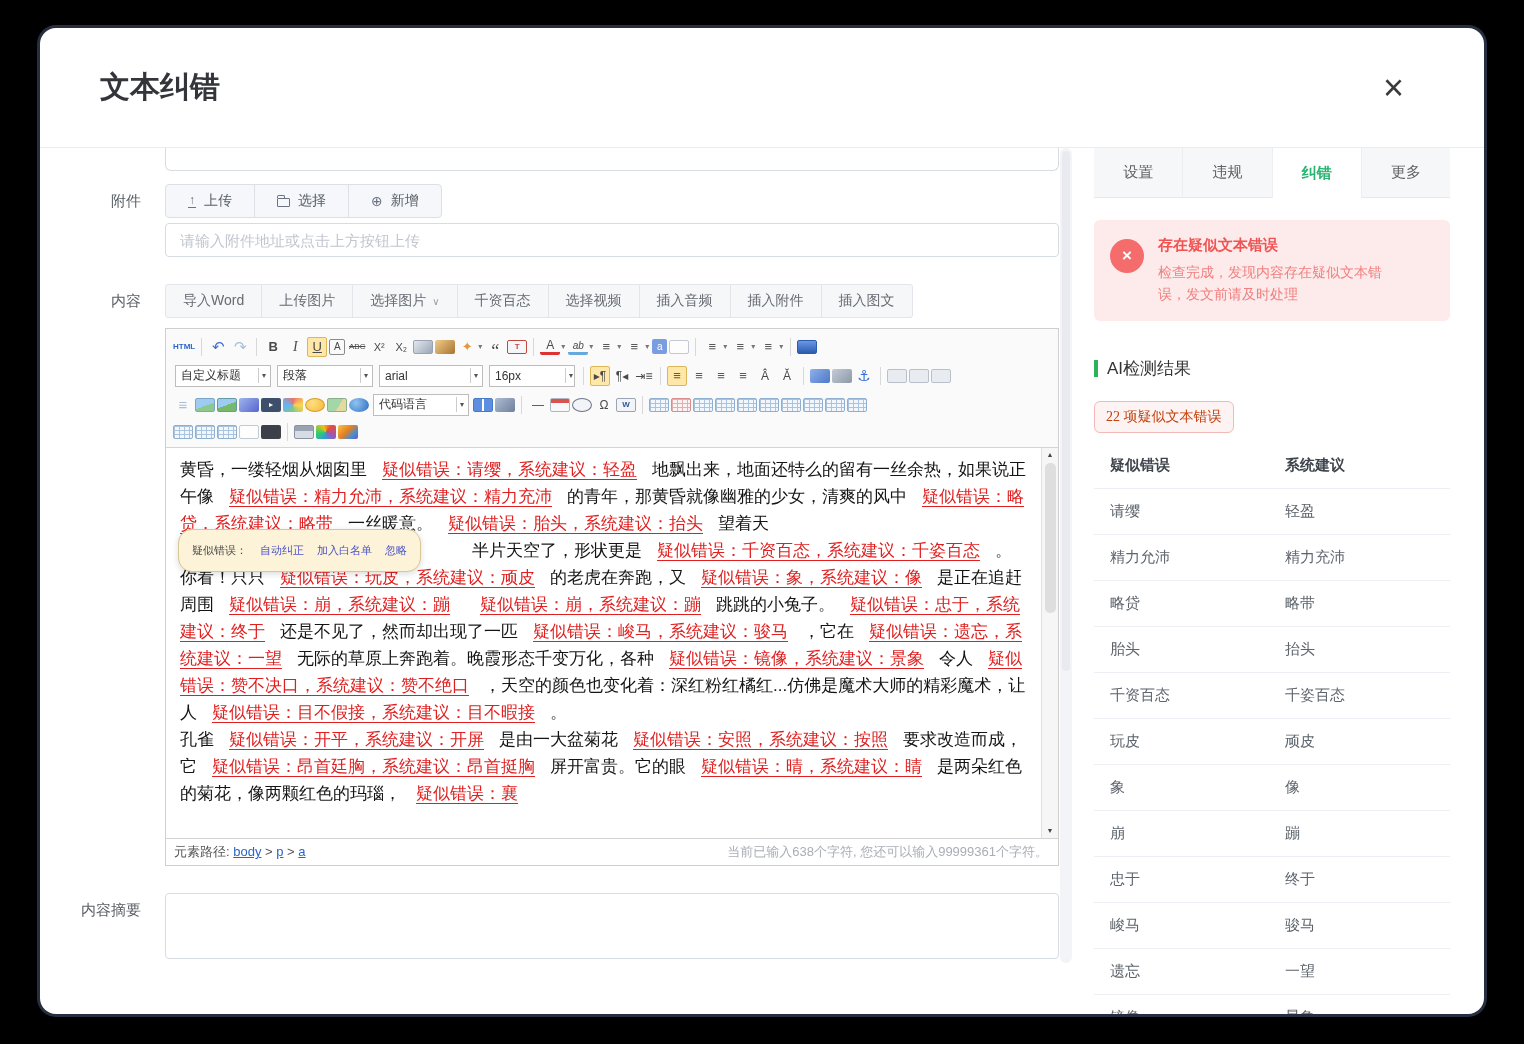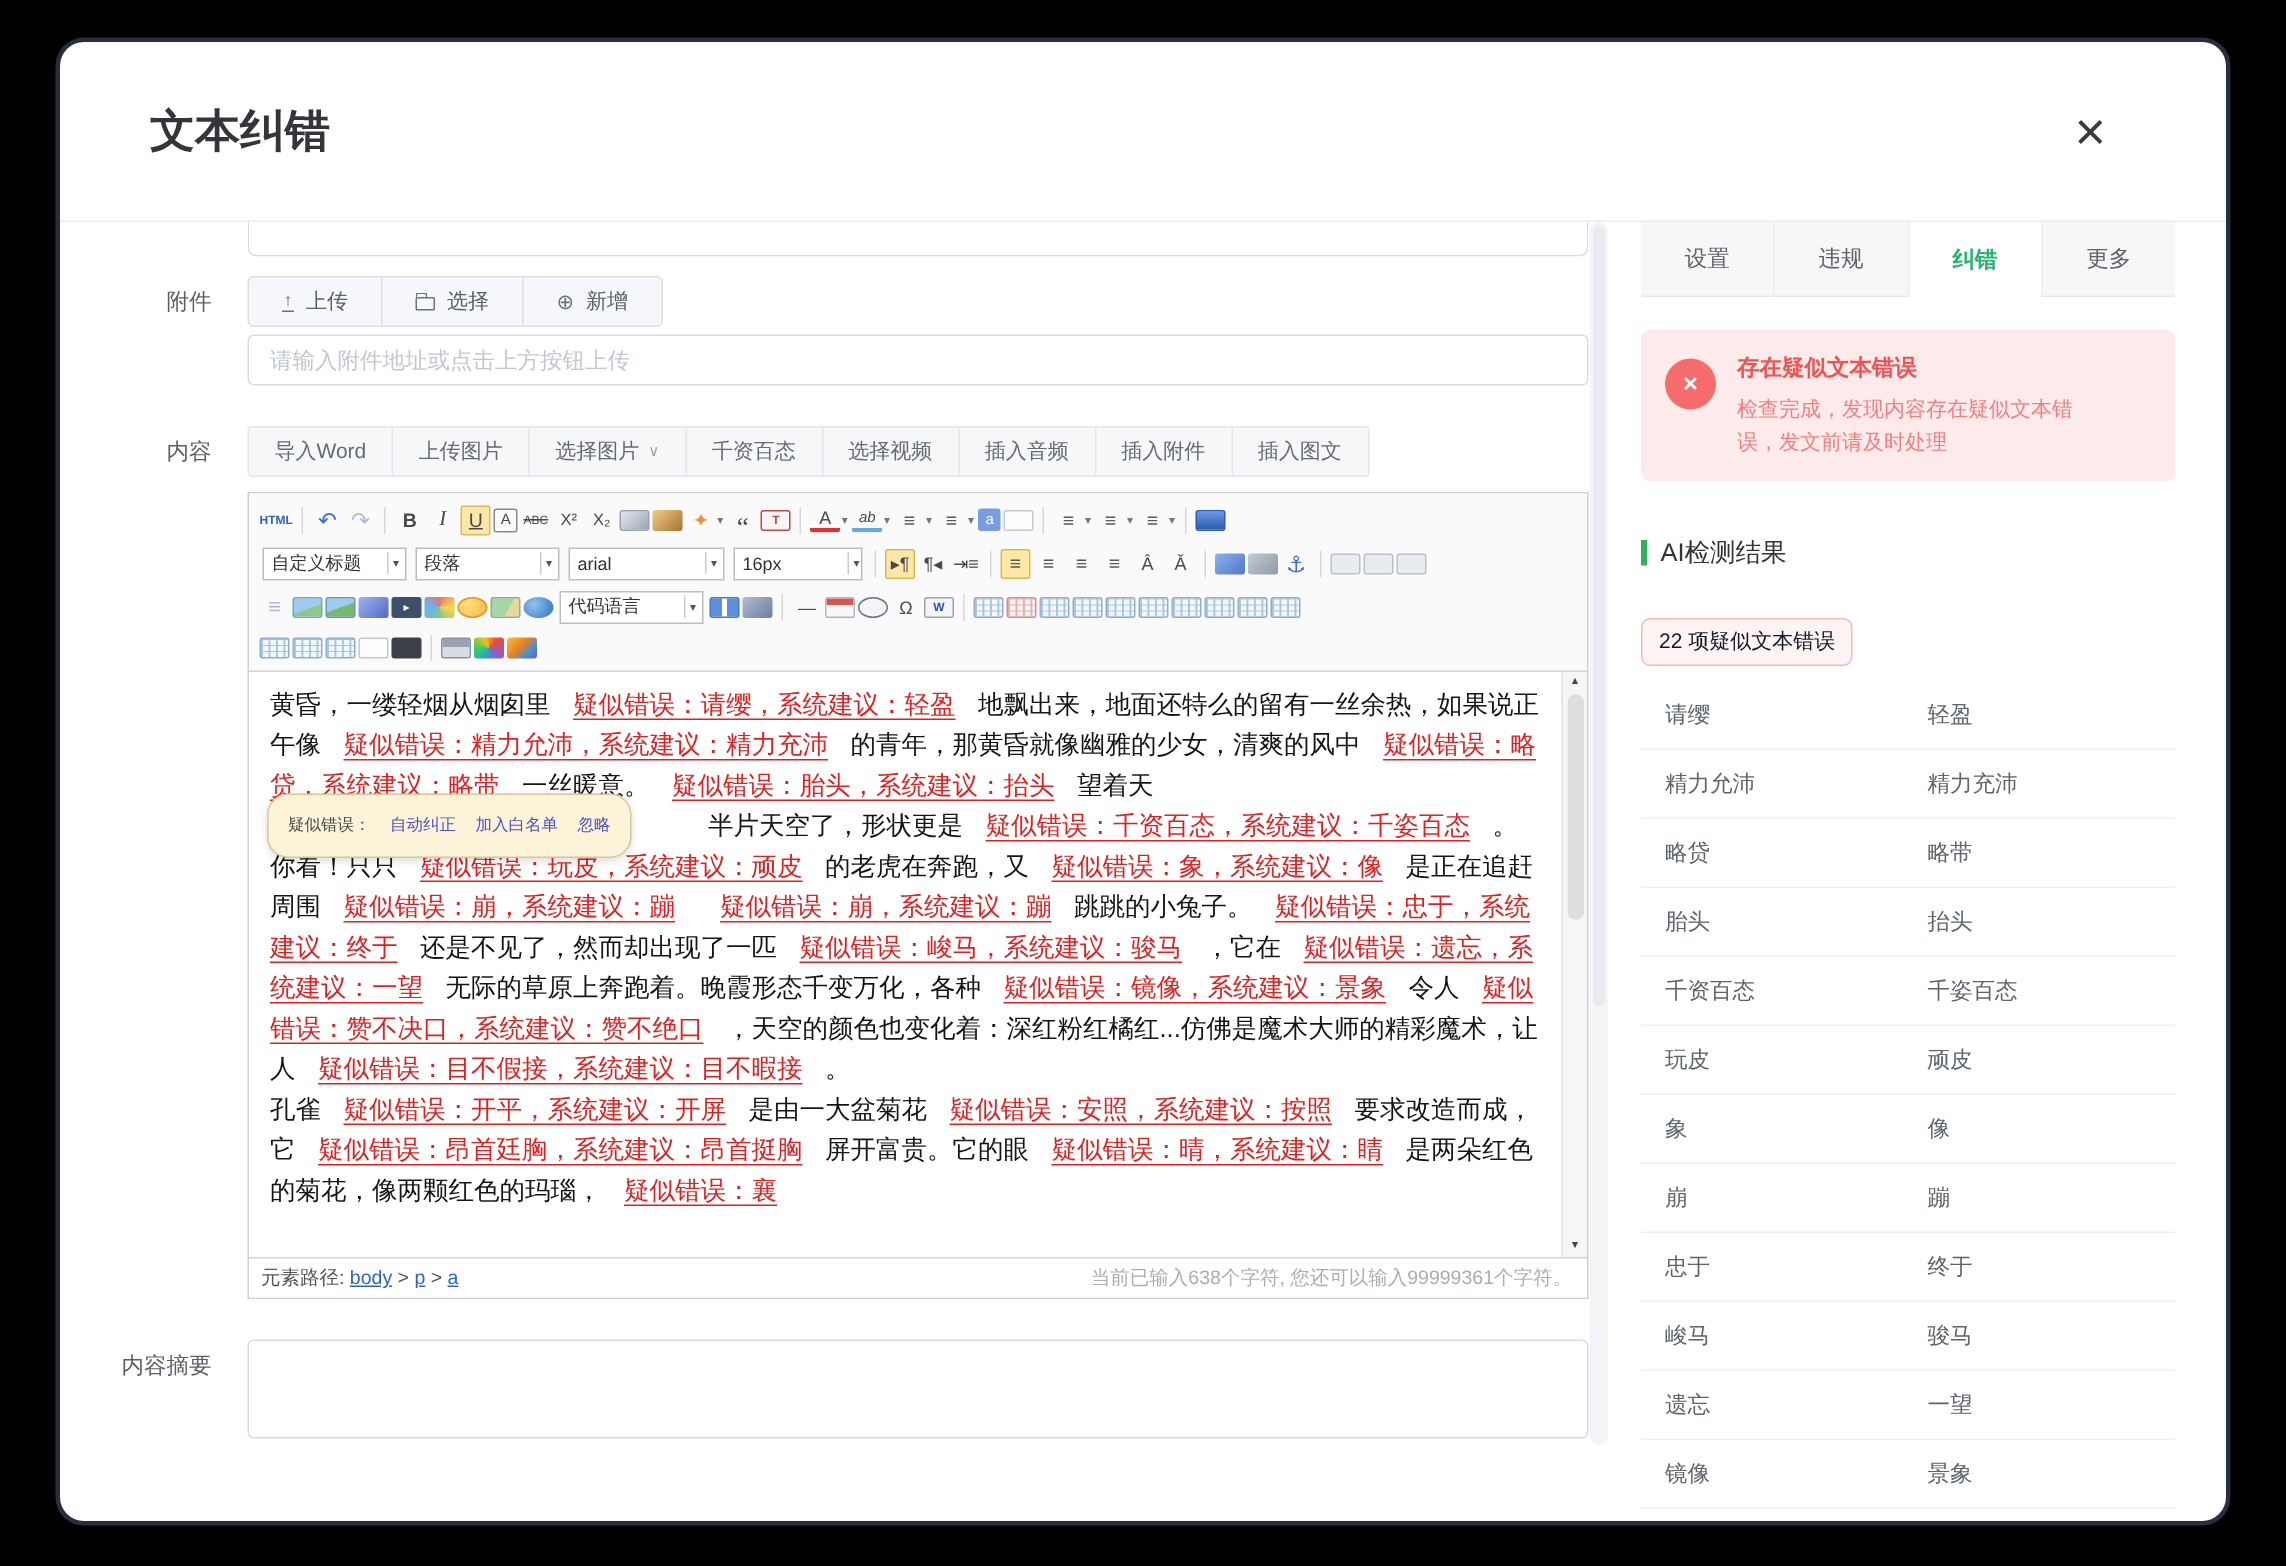--- a/index.html
+++ b/index.html
@@ -116,21 +116,21 @@
   .tab { flex:1; display:flex; align-items:center; justify-content:center; font-size:15px; color:#606266; background:#f6f7f9; border-bottom:1px solid #e6e8ee; border-left:1px solid #eceef2; cursor:pointer; }
   .tab:first-child { border-left:none; }
   .tab.active { background:#fff; color:#26b470; border-bottom:none; font-weight:bold; }
   .sb-body { padding-top:22px; }
   .alert { display:flex; gap:14px; background:#fdeaea; border-radius:6px; padding:16px; }
   .alert-ic { width:34px; height:34px; flex:0 0 34px; background:#f56c6c; color:#fff; border-radius:50%; display:flex; align-items:center; justify-content:center; font-size:17px; font-weight:bold; margin-top:3px; }
   .alert-title { color:#f15252; font-weight:bold; font-size:15px; margin-bottom:7px; }
   .alert-desc { color:#f08080; font-size:14px; line-height:1.55; max-width:235px; }
   .sec-head { margin-top:36px; display:flex; align-items:center; gap:9px; font-size:17px; color:#333; }
   .bar { width:4px; height:17px; background:#2bb358; }
-  .badge { margin-top:32px; display:inline-block; border:1px solid #f3b9b9; background:#fdf3f3; color:#0f172a; font-size:14px; padding:6px 11px; border-radius:6px; }
+  .badge { margin-top:21px; display:inline-block; border:1px solid #f3b9b9; background:#fdf3f3; color:#c2410c; font-size:14px; padding:6px 11px; border-radius:6px;font-family:Liberation Serif, serif; }
   .tbl { margin-top:10px; font-size:15px; }
   .trow { display:flex; padding:13px 0 13px 16px; border-bottom:1px solid #edeff4; color:#5d646c; }
   .trow .c1 { width:175px; flex:0 0 175px; }
   .trow.head { color:#3f454d; font-weight:bold; }
 </style>
 </head>
 <body>
 
 <div class="modal">
   <div class="modal-header">
@@ -369,20 +369,24 @@
           </div>
         </div>
         <div class="sec-head">
           <span class="bar"></span>
           <span>AI检测结果</span>
         </div>
         <div>
           <span class="badge">22 项疑似文本错误</span>
         </div>
         <div class="tbl" id="sb-table">
+            <div class="trow head">
+              <div class="c1">疑似错误</div>
+              <div class="c2">系统建议</div>
+            </div>
             <div class="trow">
               <div class="c1">请缨</div>
               <div class="c2">轻盈</div>
             </div>
             <div class="trow">
               <div class="c1">精力允沛</div>
               <div class="c2">精力充沛</div>
             </div>
             <div class="trow">
               <div class="c1">略贷</div>

